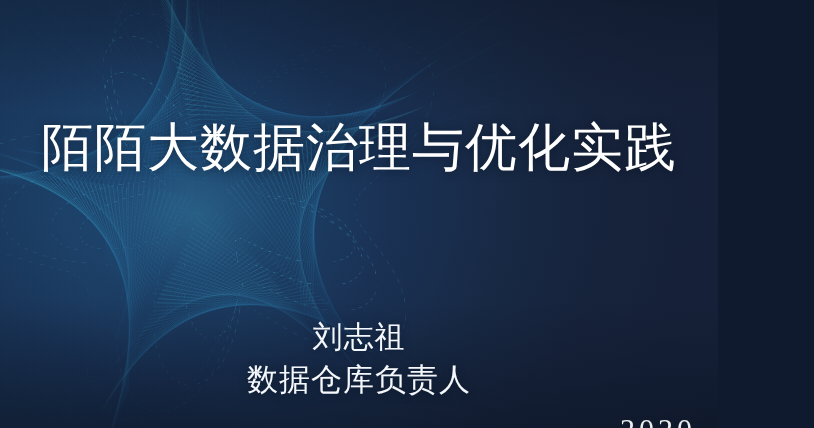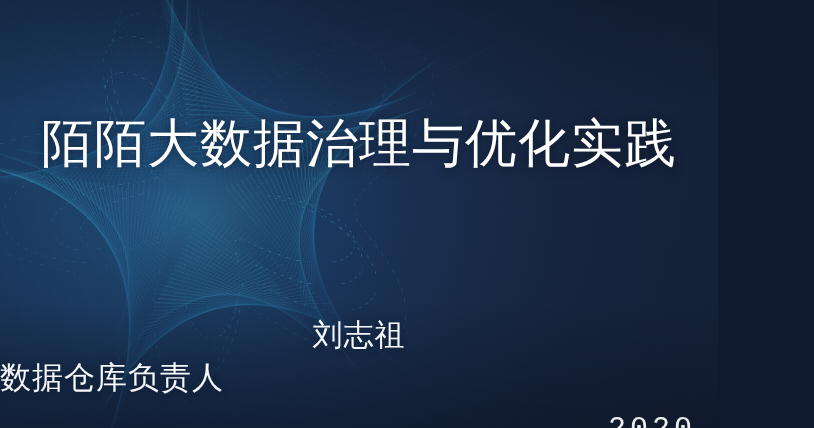--- a/index.html
+++ b/index.html
@@ -1,21 +1,21 @@
 <!DOCTYPE html>
 <html><head>
 <meta charset="utf-8">
 <style>
   html,body{margin:0;padding:0;background:#0f1a2e;}
   #slide{
     position:relative;
     width:718px;height:428px;
     overflow:hidden;
     background:#c2410c;
-    font-family:Liberation Mono, monospace;
+    font-family:Liberation Serif, serif;
     -webkit-font-smoothing:antialiased;
   }
   
   .bg-base{
     position:absolute;inset:0;
     background:
       radial-gradient(ellipse 520px 420px at 175px 205px,
         #24537f 0%, #1d4168 22%, #1a3154 42%, #182a46 62%, #17243d 82%, #16223a 100%);
   }
   .bg-wash{
@@ -63,20 +63,21 @@
     color:#f4f7fb;
     font-size:30px;
     line-height:38px;
     font-weight:300;
     letter-spacing:1px;
     text-shadow:0 1px 8px rgba(6,14,28,.5);
     margin-top:30px;
   }
   .role{
     position:absolute;left:0;right:0;top:360px;
+    text-align:center;
     color:#f4f7fb;
     font-size:31px;
     line-height:40px;
     font-weight:300;
     letter-spacing:1px;
     text-shadow:0 1px 8px rgba(6,14,28,.5);
   }
   .year{
     position:absolute;left:0;right:22px;top:411px;
     text-align:right;

